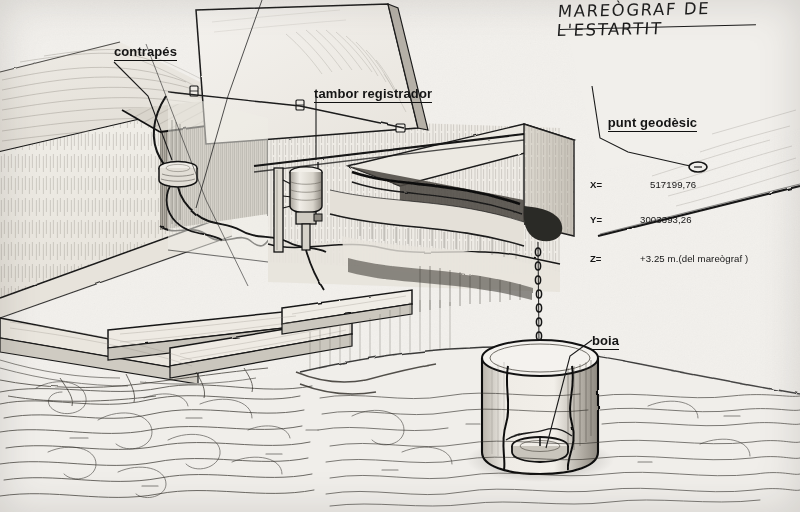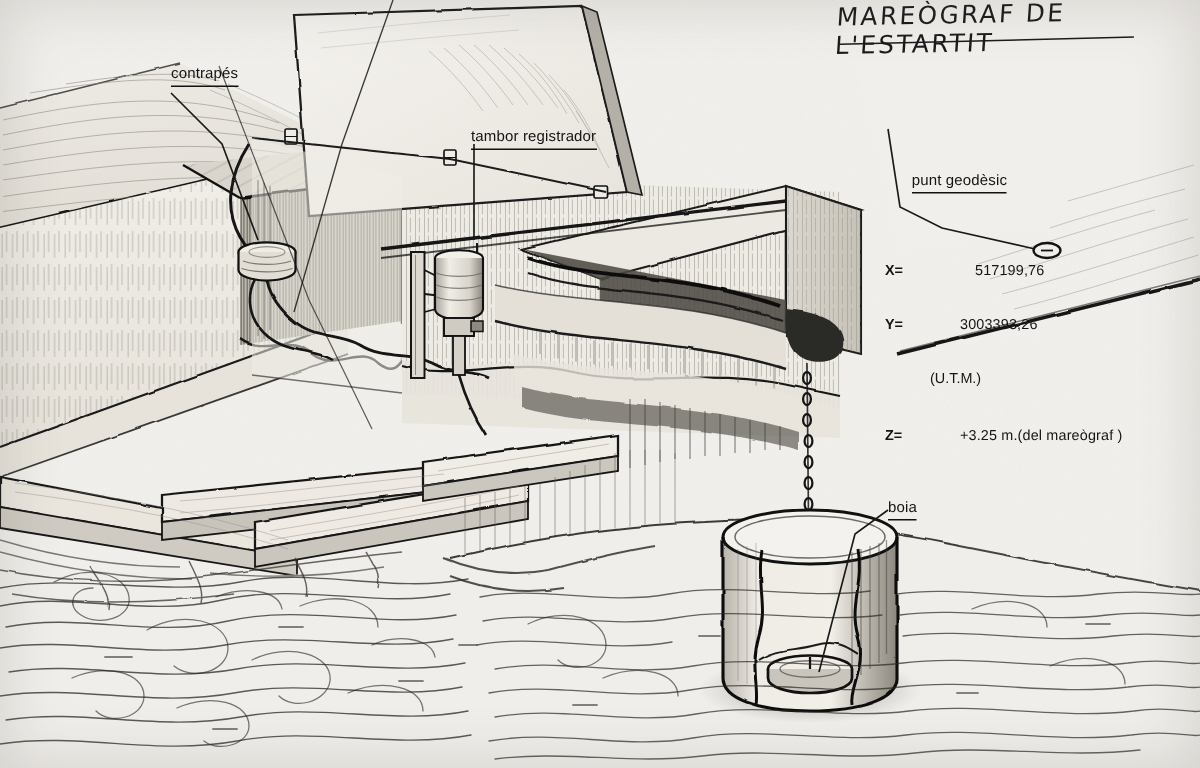--- a/index.html
+++ b/index.html
@@ -23,22 +23,22 @@
     height: 512px;
   }
   
   .anno {
     position: absolute;
     color: #1a1a1a;
     white-space: pre;
     line-height: 1.18;
   }
   .lbl {
-    font-size: 10px;
-    font-weight: 400;
+    font-size: 13px;
+    font-weight: 700;
     letter-spacing: .1px;
     color: #141414;
   }
   .lbl.ul {
     border-bottom: 1.4px solid #111;
     padding-bottom: 1px;
   }
   .coord-block {
     font-size: 9.6px;
     color: #151515;
@@ -607,23 +607,20 @@
     <div class="lbl ul" style="display:inline-block;margin-top:30px;">punt geodèsic</div>
     <div class="coord-block" style="margin-top:5px;">
       <div class="coord-row">
         <span class="coord-key">X=</span>
         <span class="coord-val" style="padding-left:14px;">517199,76</span>
       </div>
       <div class="coord-row">
         <span class="coord-key">Y=</span>
         <span class="coord-val">3003393,26</span>
       </div>
-      <div class="coord-row coord-indent">
-        <span>(U.T.M.)</span>
-      </div>
       <div class="coord-row" style="margin-top:3px;">
         <span class="coord-key">Z=</span>
         <span class="coord-val">+3.25 m.(del mareògraf )</span>
       </div>
     </div>
   </div>
 
   <div class="vignette"></div>
 </div>
 

